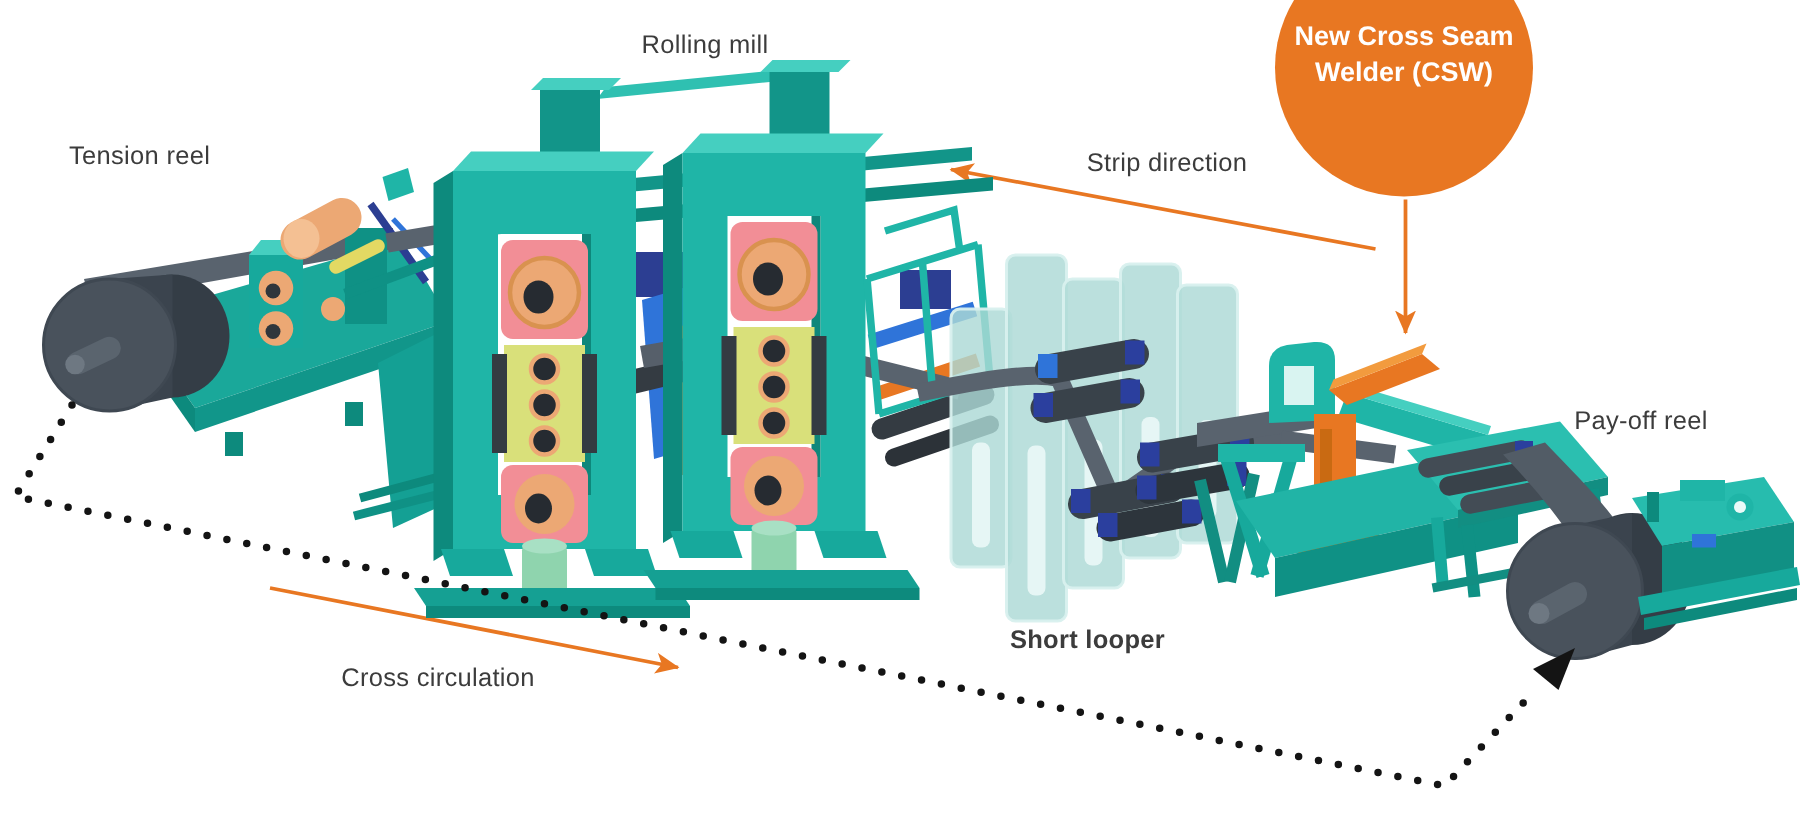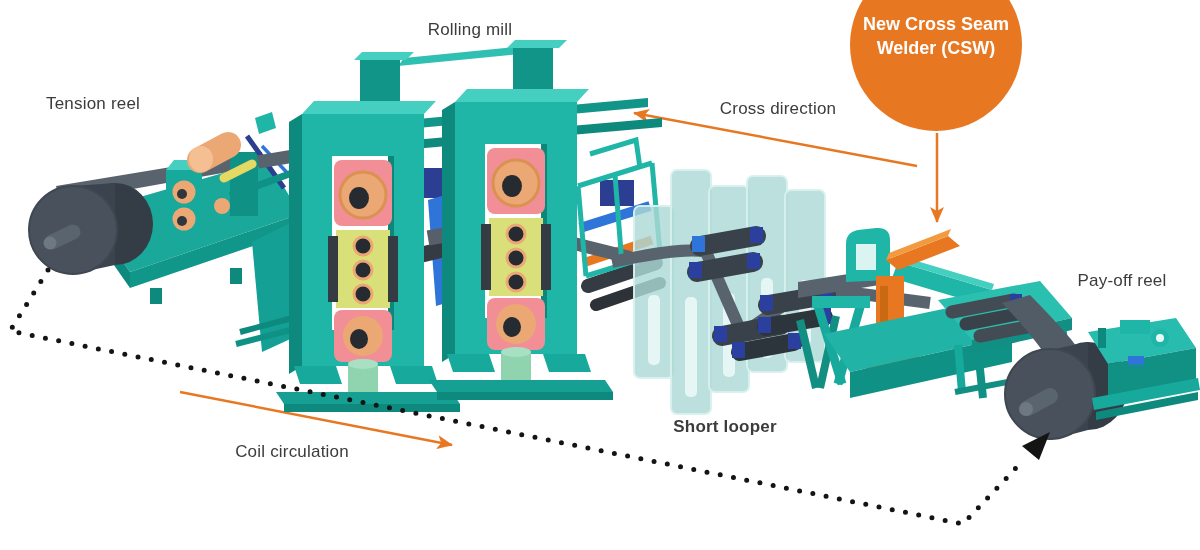--- a/index.html
+++ b/index.html
@@ -250,19 +250,19 @@
   </g>
 
   <g>
     <path d="M48 270 L10 331 L963 524 L1016 468" fill="none" class="s-dot" stroke-width="5" stroke-linecap="round" stroke-dasharray="0 13.5"></path>
     <polygon points="1050,432 1022,446 1039,460" class="f-dot"></polygon>
   </g>
 </svg>
 
 <div class="lbl" style="left:46px;top:94px;width:130px;">Tension reel</div>
 <div class="lbl center" style="left:400px;top:20px;width:140px;">Rolling mill</div>
-<div class="lbl center" style="left:716px;top:99px;width:124px;">Cross direction</div>
-<div class="lbl center" style="left:1060px;top:271px;width:124px;">Pay-off reel</div>
+<div class="lbl center" style="left:716px;top:99px;width:124px;">Strip direction</div>
+<div class="lbl center" style="left:1032px;top:271px;width:124px;">Pay-off reel</div>
 <div class="lbl center" style="left:660px;top:417px;width:130px;font-weight:bold;">Short looper</div>
-<div class="lbl center" style="left:220px;top:442px;width:144px;">Coil circulation</div>
+<div class="lbl center" style="left:220px;top:442px;width:144px;">Cross circulation</div>
 <div class="badge-label">New Cross Seam Welder (CSW)</div>
 
 </div>
 
 </body></html>

